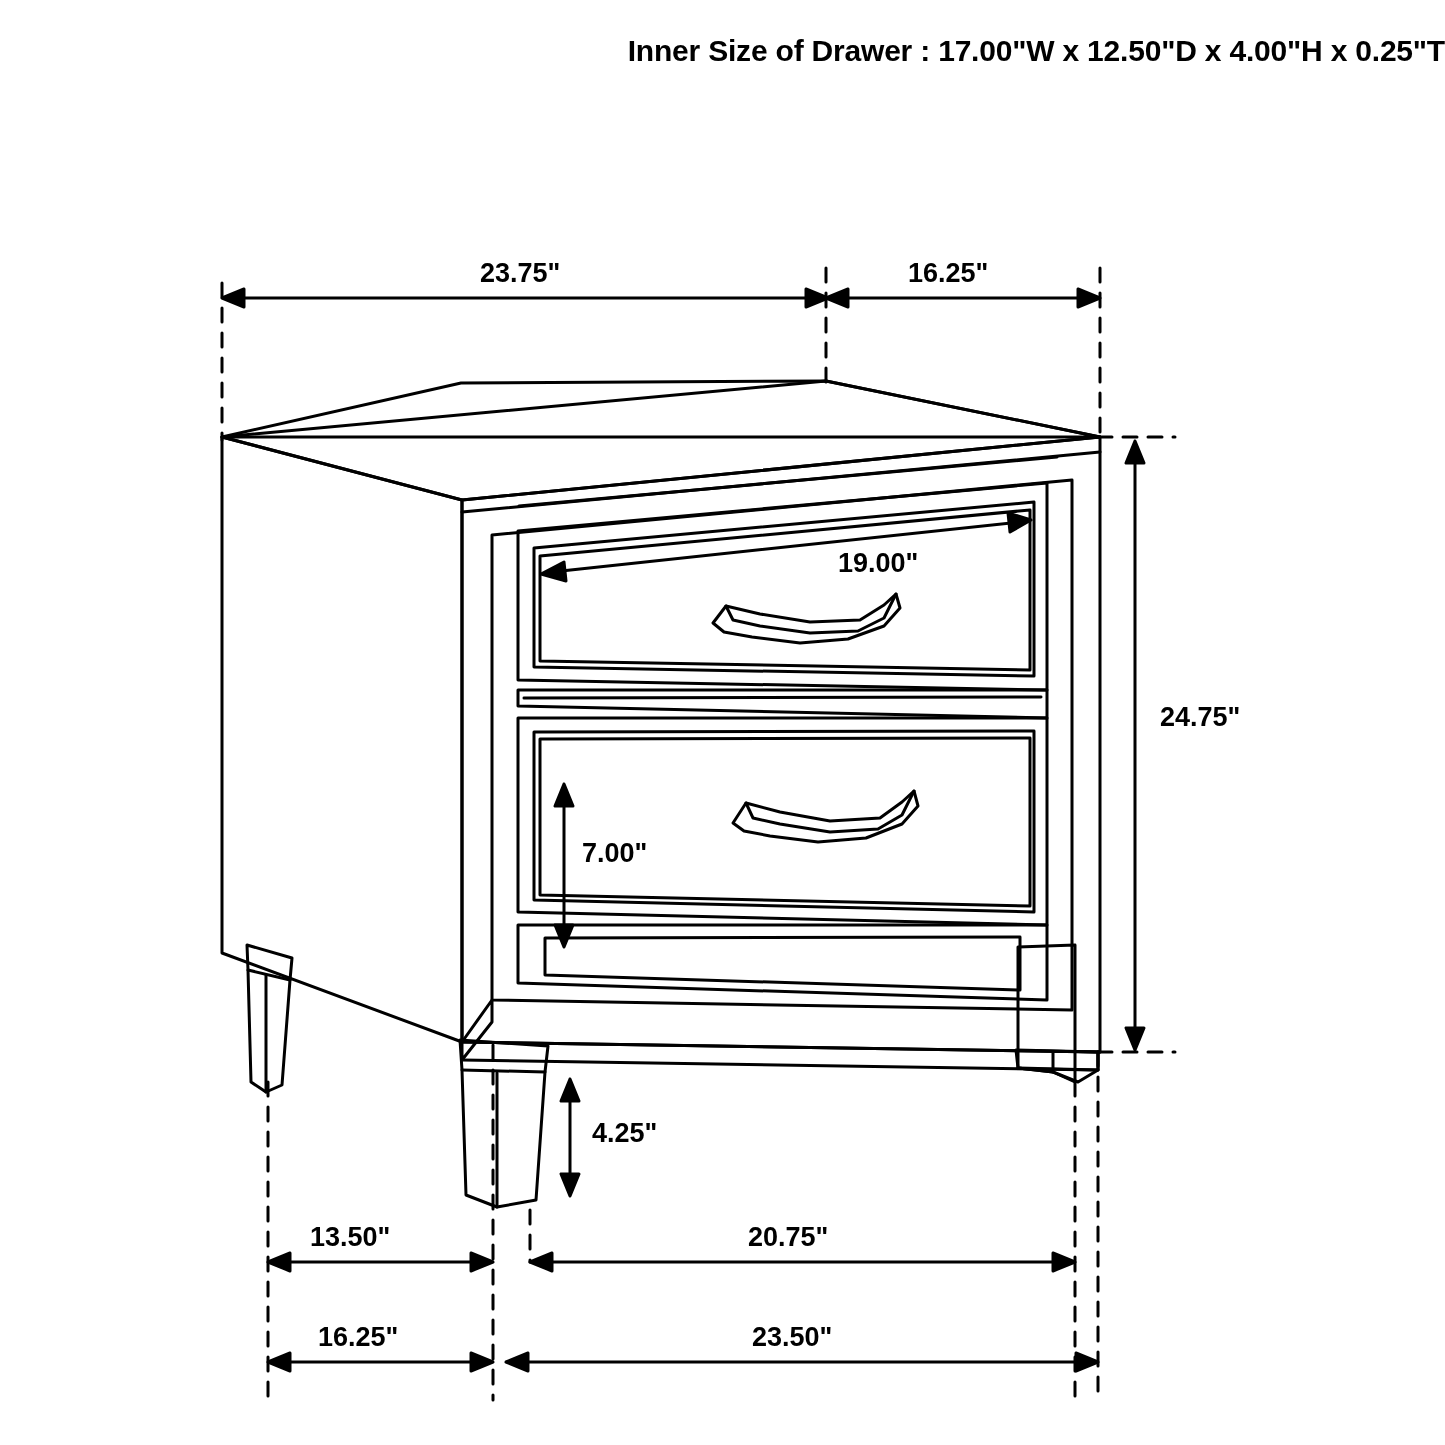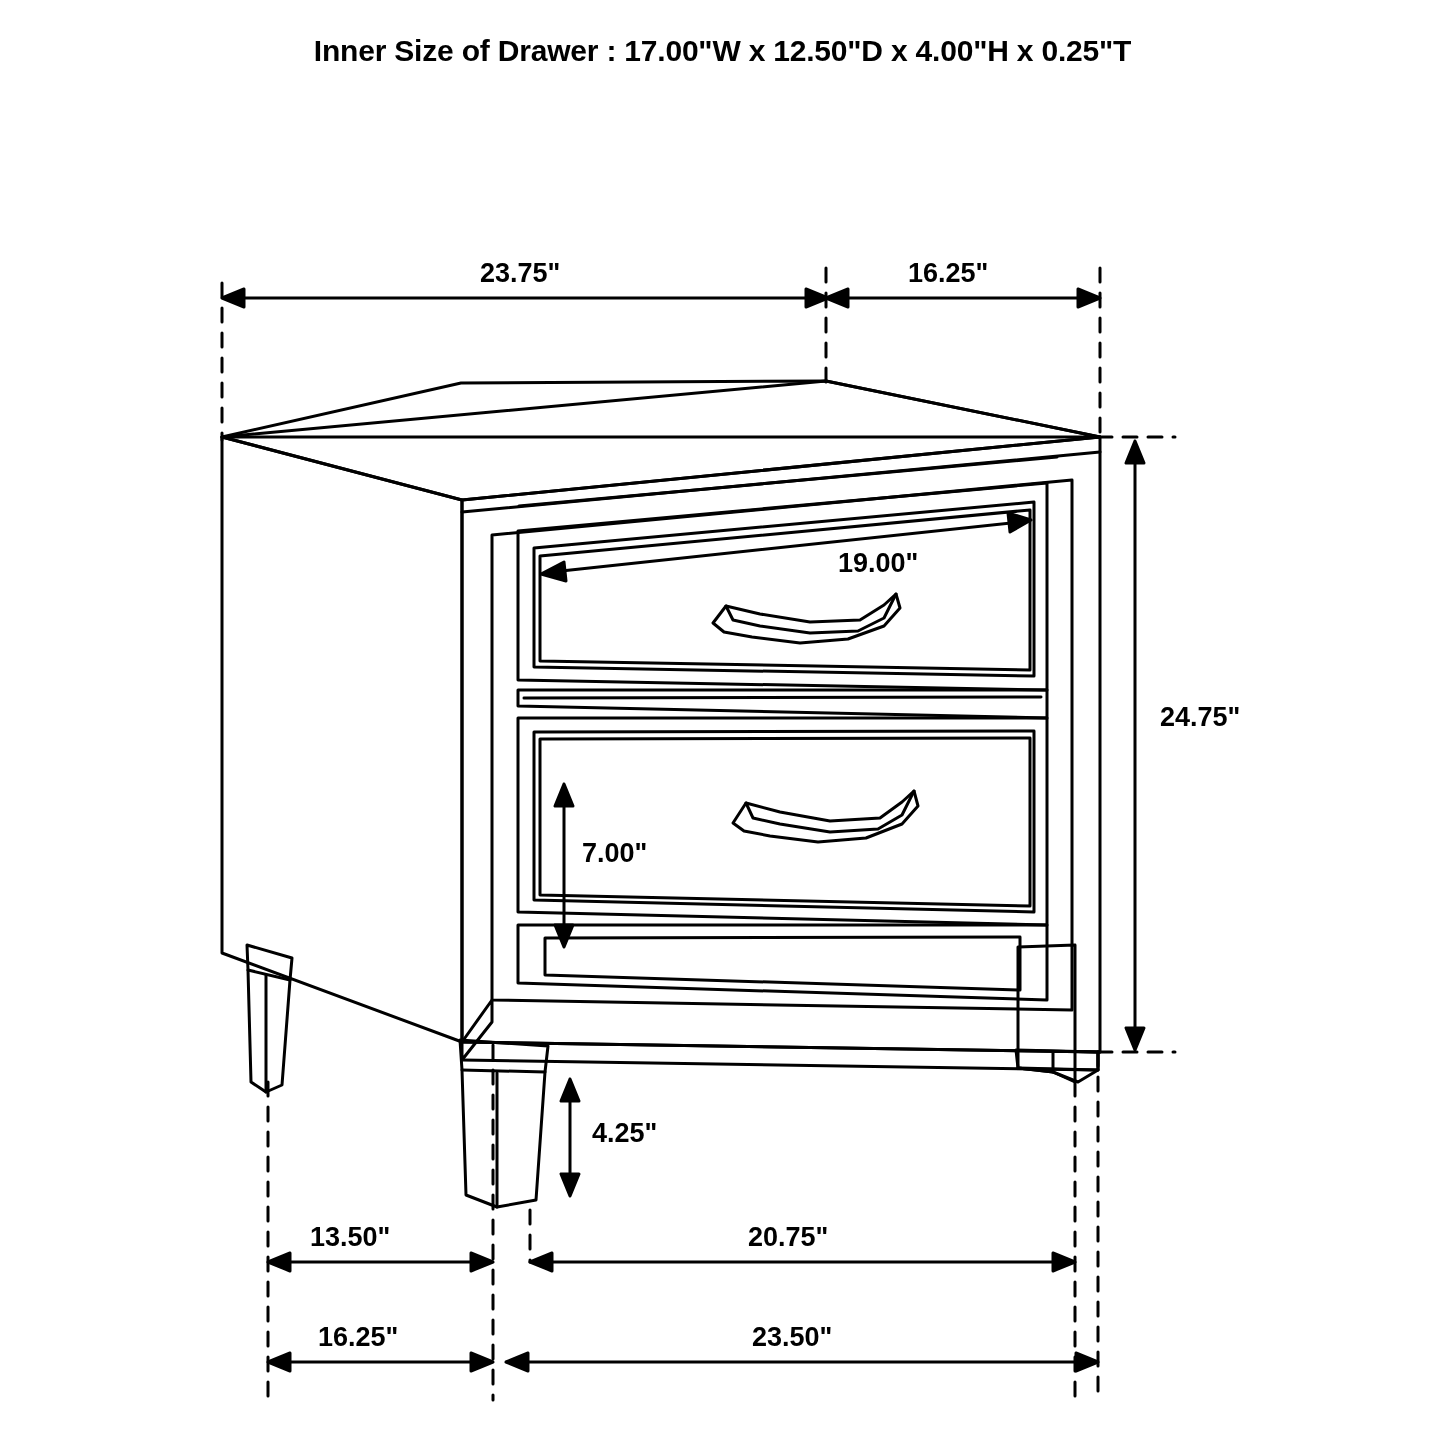--- a/index.html
+++ b/index.html
@@ -18,21 +18,21 @@
   #stage {
     position: relative;
     width: 1445px;
     height: 1445px;
   }
   #title {
     position: absolute;
     left: 0;
     top: 34px;
     width: 1445px;
-    text-align: center;
+    text-align: right;
     font-size: 30px;
     font-weight: bold;
     letter-spacing: -0.2px;
   }
   svg.diagram {
     position: absolute;
     left: 0;
     top: 0;
     width: 1445px;
     height: 1445px;

